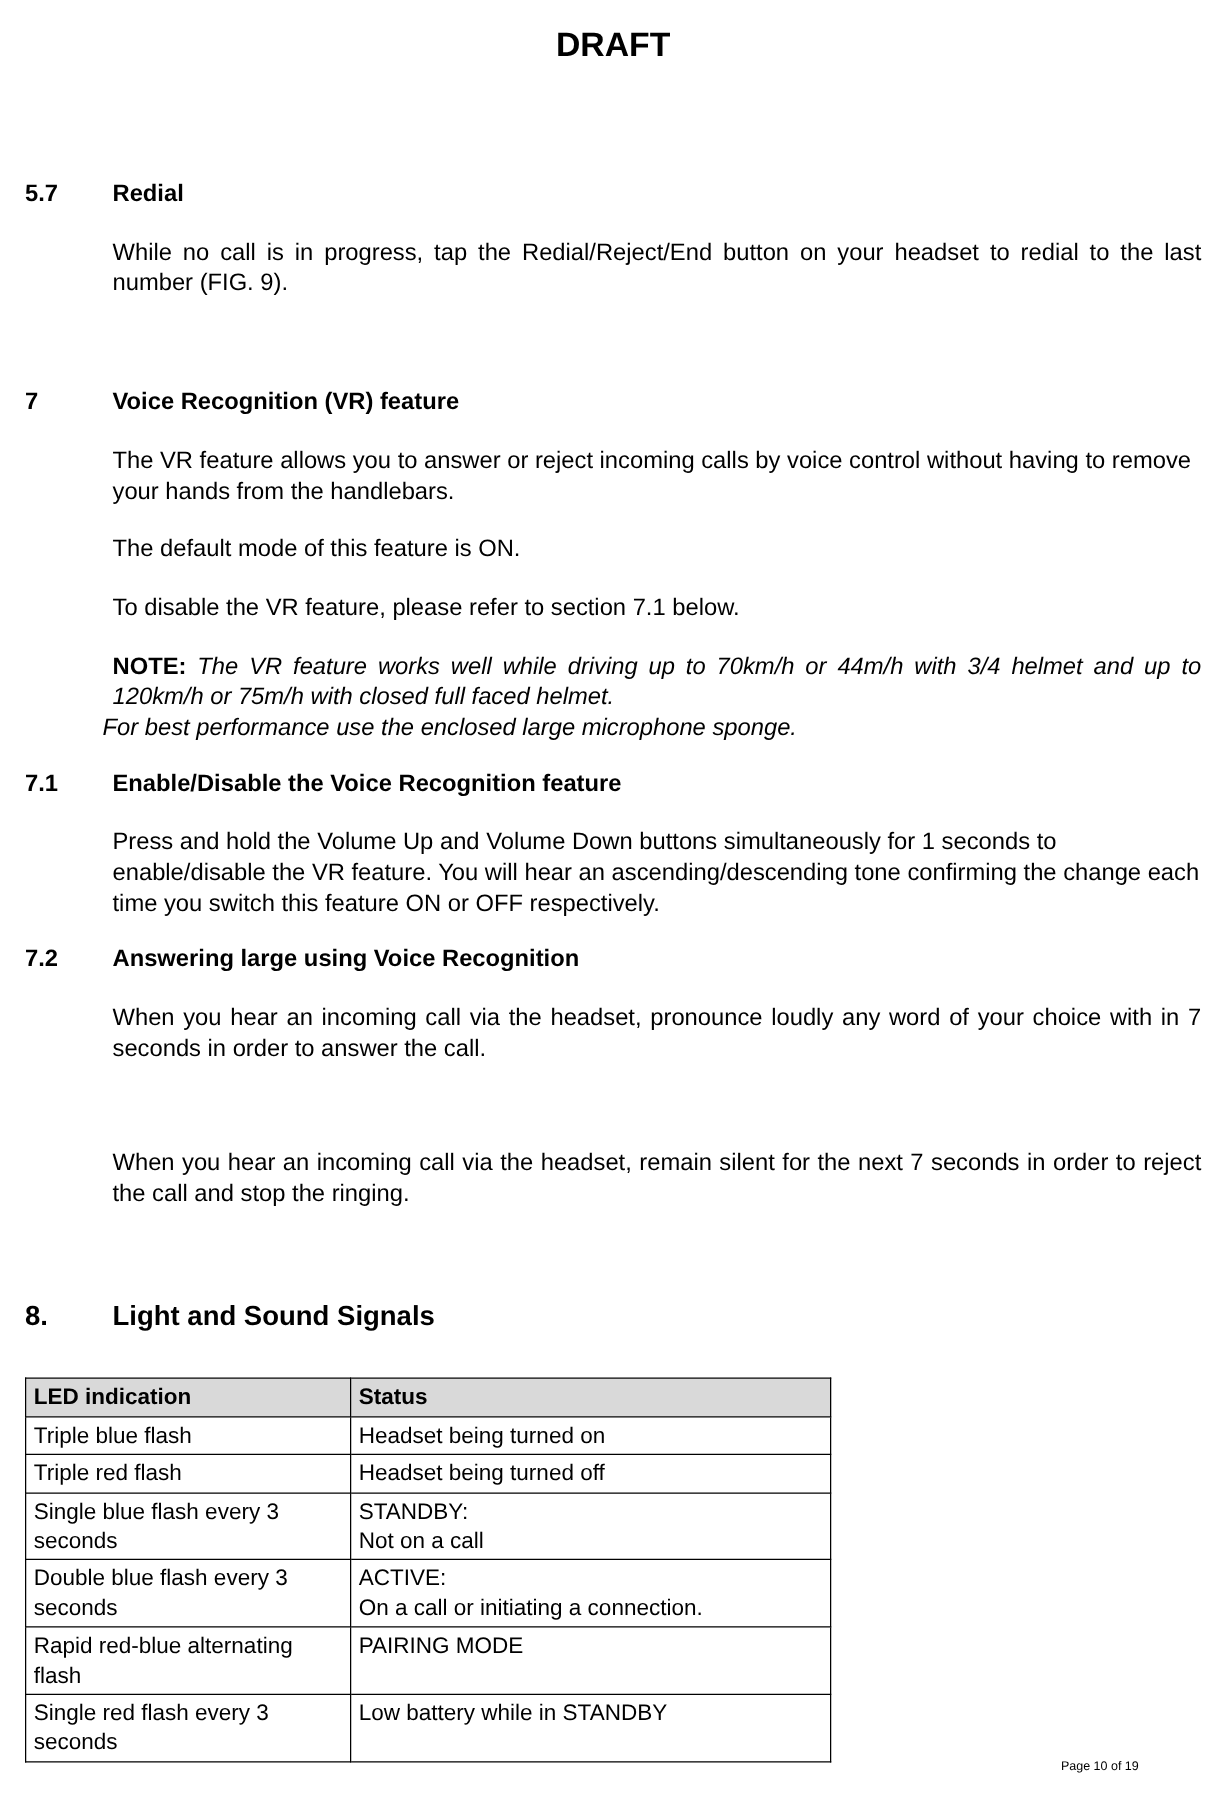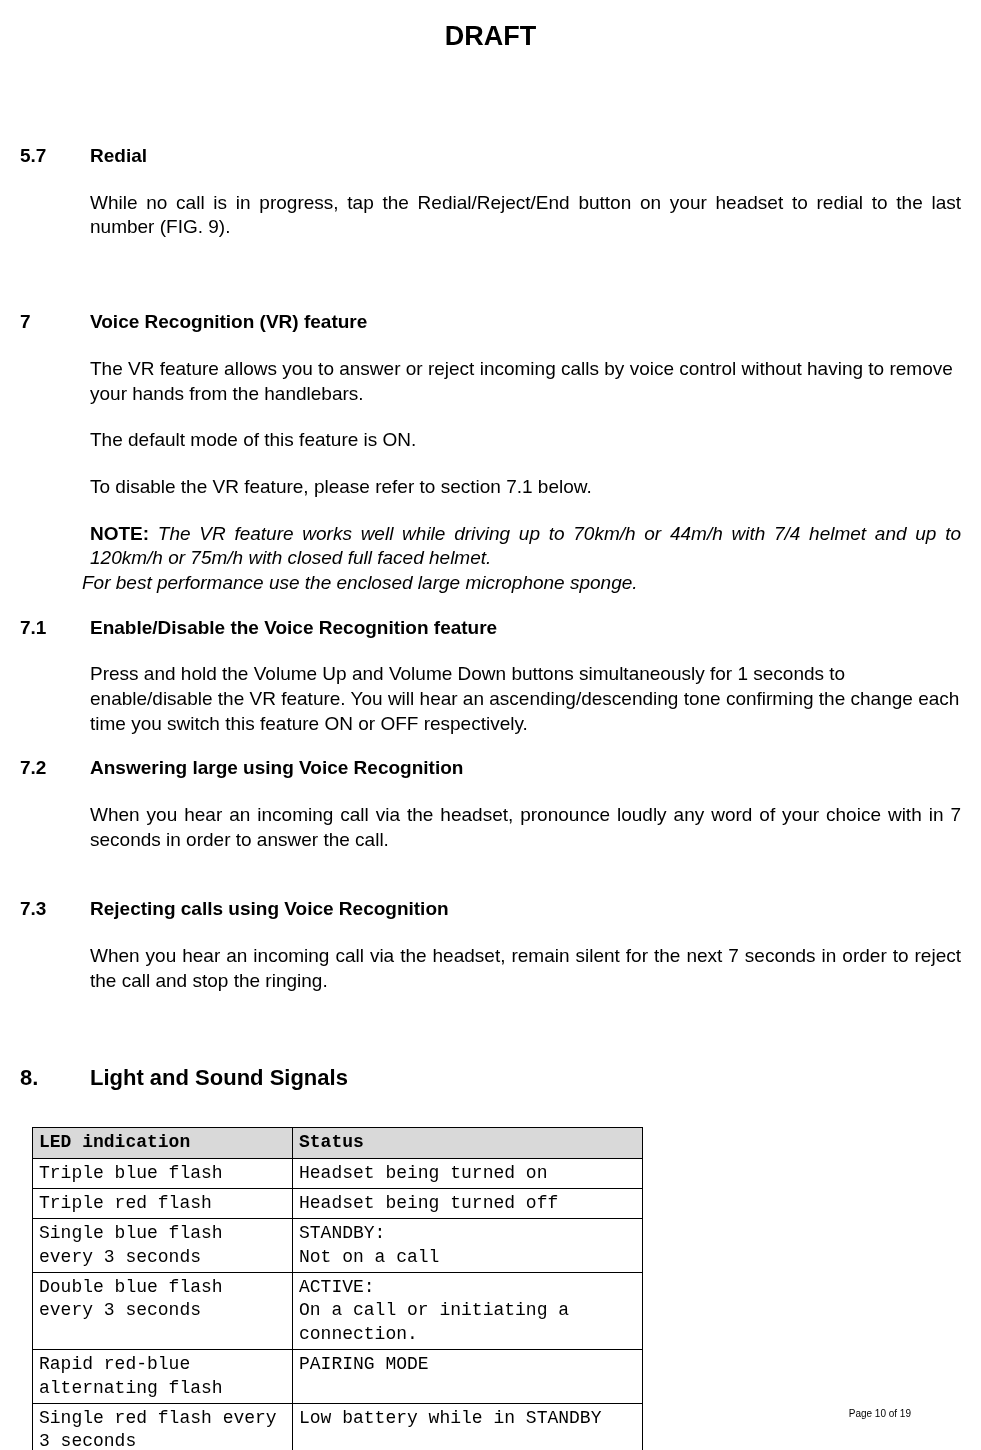--- a/index.html
+++ b/index.html
@@ -52,36 +52,35 @@
       padding-left: 62px;
     }
     .italic {
       font-style: italic;
     }
     .bold { font-weight: bold; }
     .gap { height: 25px; }
     .big-gap { height: 50px; }
     table {
       border-collapse: collapse;
-      margin-left: 12px;
+      margin-left: 0;
       font-size: 18px;
-      font-family: Liberation Mono, monospace;
     }
     th, td {
       border: 1px solid #000;
       padding: 3px 6px;
       text-align: left;
       vertical-align: top;
     }
     th {
       background-color: #d9d9d9;
       font-weight: bold;
     }
     .col1 { width: 260px; }
-    .col2 { width: 350px; }
+    .col2 { width: 384px; }
     .footer {
       position: absolute;
       bottom: 30px;
       right: 70px;
       font-size: 10px;
     }
   </style>
 </head>
 <body>
 
@@ -99,21 +98,21 @@
 
 <div class="section">
   <div class="row">
     <div class="num">7</div>
     <div class="heading">Voice Recognition (VR) feature</div>
   </div>
   <div class="body">The VR feature allows you to answer or reject incoming calls by voice control without having to remove your hands from the handlebars.</div>
   <div class="body">The default mode of this feature is ON.</div>
   <div class="body">To disable the VR feature, please refer to section 7.1 below.</div>
   <div class="body body-justify">
-    <span class="bold">NOTE: </span><span class="italic">The VR feature works well while driving up to 70km/h or 44m/h with 7/4 helmet and up to 120km/h or 75m/h with closed full faced helmet.</span>
+    <span class="bold">NOTE: </span><span class="italic">The VR feature works well while driving up to 70km/h or 44m/h with 3/4 helmet and up to 120km/h or 75m/h with closed full faced helmet.</span>
   </div>
   <div class="body-indent2 italic">For best performance use the enclosed large microphone sponge.</div>
 </div>
 
 <div class="section">
   <div class="row">
     <div class="num">7.1</div>
     <div class="heading">Enable/Disable the Voice Recognition feature</div>
   </div>
   <div class="body"> Press and hold the Volume Up and Volume Down buttons simultaneously for 1 seconds to enable/disable the VR feature. You will hear an ascending/descending tone confirming the change each time you switch this feature ON or OFF respectively.</div>
@@ -123,24 +122,20 @@
   <div class="row">
     <div class="num">7.2</div>
     <div class="heading">Answering large using Voice Recognition</div>
   </div>
   <div class="body body-justify">When you hear an incoming call via the headset, pronounce loudly any word of your choice with in 7 seconds in order to answer the call.</div>
 </div>
 
 <div class="gap"></div>
 
 <div class="section">
-  <div class="row">
-    <div class="num">7.3</div>
-    <div class="heading">Rejecting calls using Voice Recognition</div>
-  </div>
   <div class="body body-justify">When you hear an incoming call via the headset, remain silent for the next 7 seconds in order to reject the call and stop the ringing.</div>
 </div>
 
 <div class="big-gap"></div>
 
 <div class="section">
   <div class="row" style="align-items:baseline;">
     <div class="num heading-large">8.</div>
     <div class="heading-large">Light and Sound Signals</div>
   </div>

